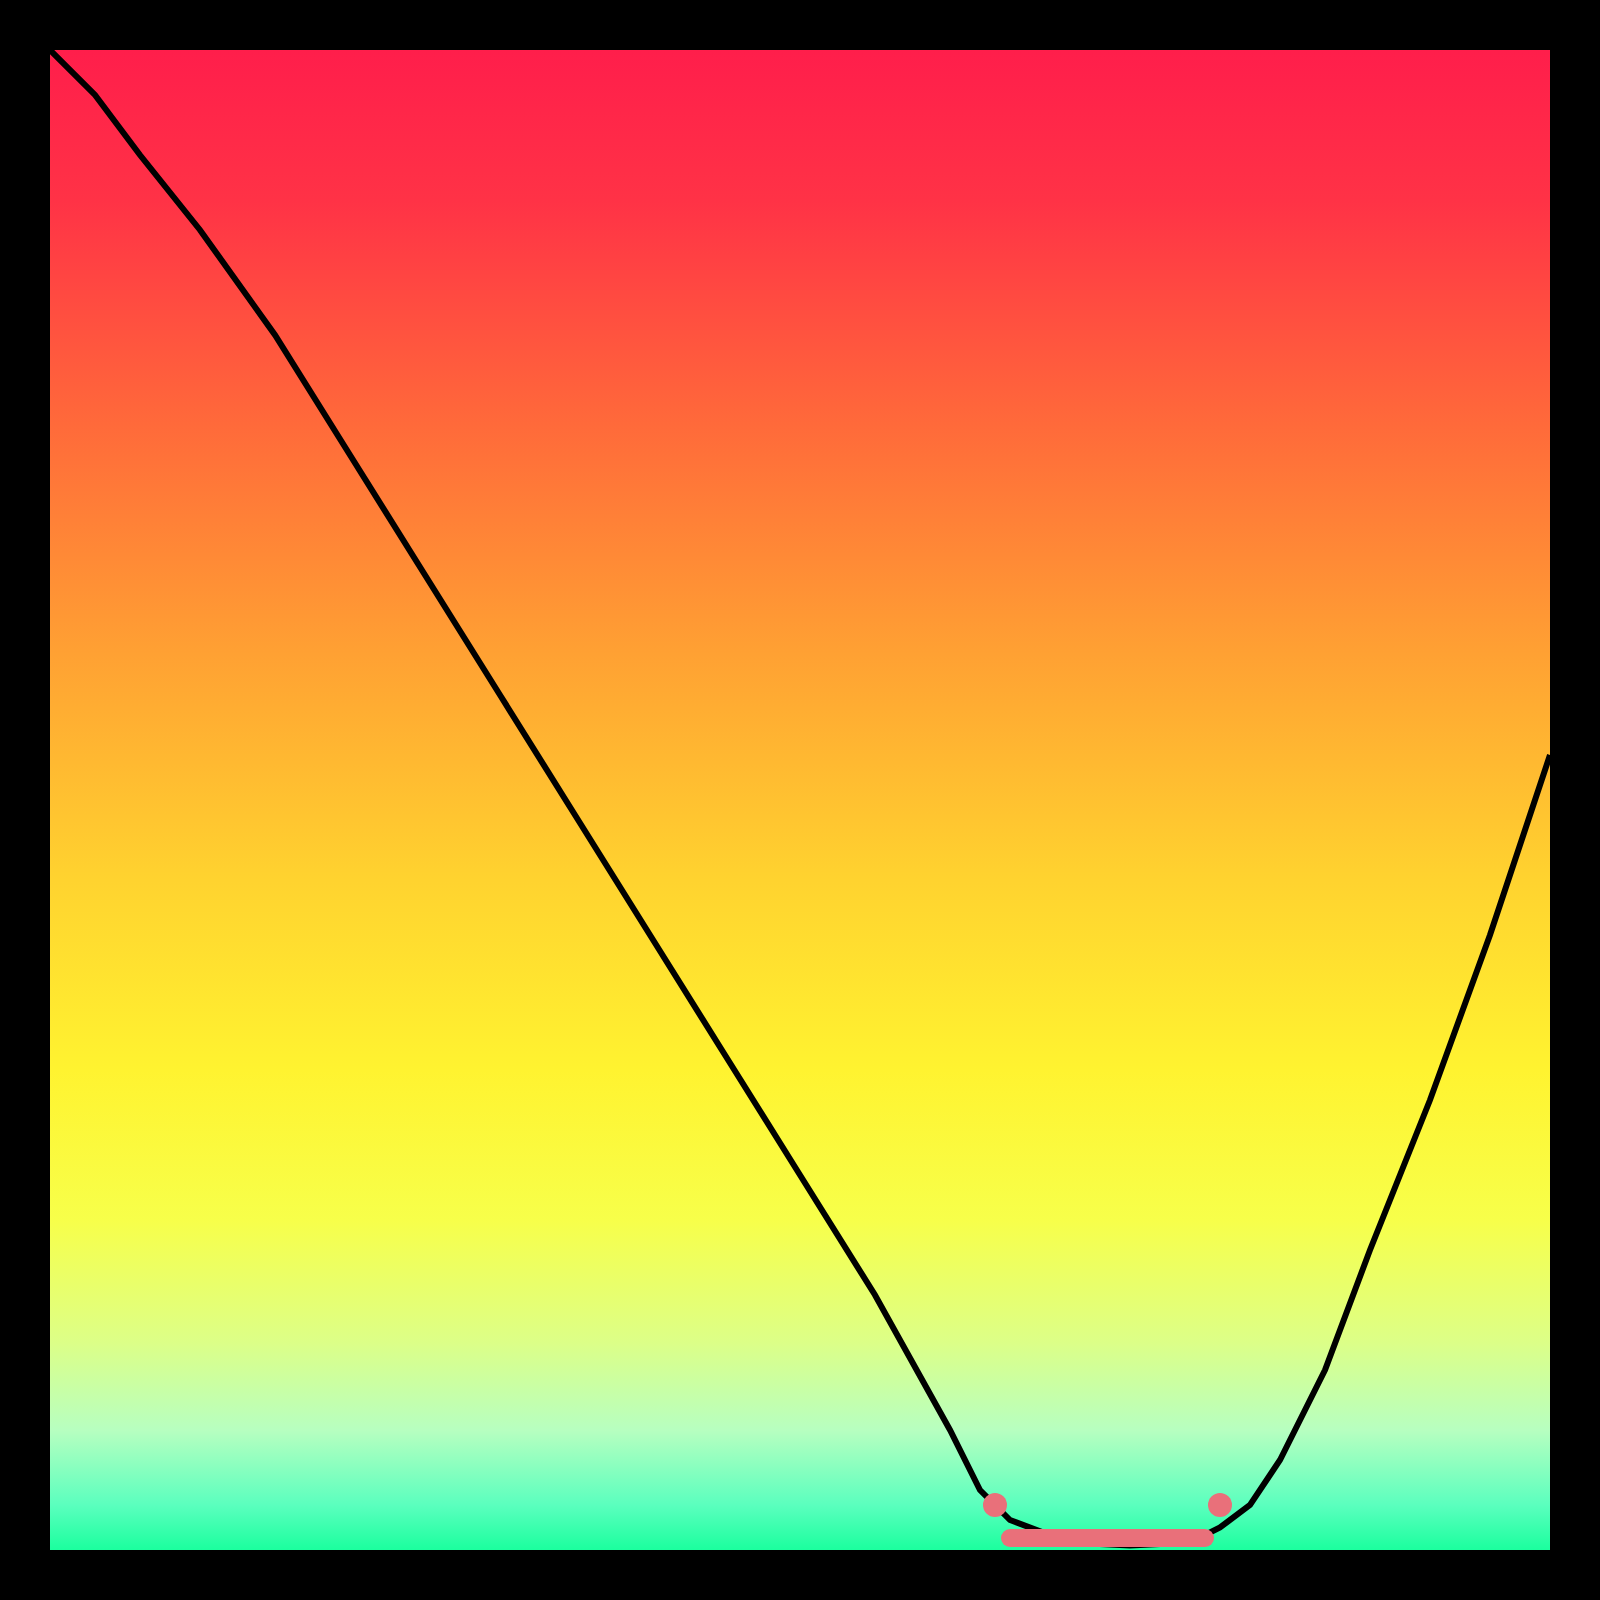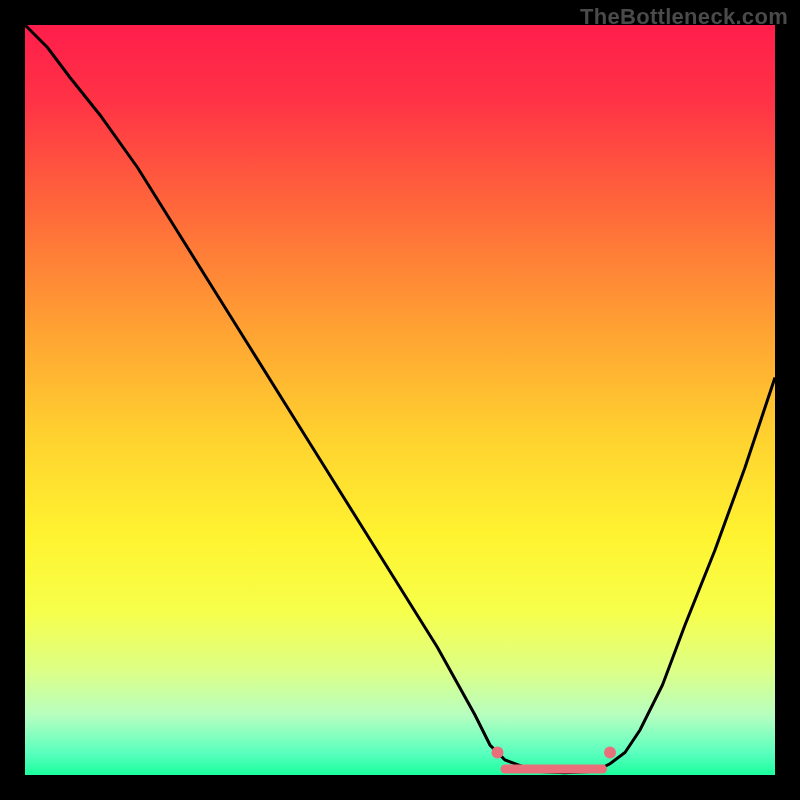--- a/index.html
+++ b/index.html
@@ -46,21 +46,20 @@
     position: absolute;
     left: 0; top: 0;
     width: 100%;
     height: 100%;
   }
 </style>
 </head>
 <body>
 
 <div class="frame">
-  <div class="watermark">TheBottleneck.com</div>
 
   <div class="plot-area">
     <svg class="gradient-bg" viewBox="0 0 100 100" preserveAspectRatio="none">
       <defs>
         <linearGradient id="heat" x1="0" y1="0" x2="0" y2="1">
             <stop offset="0%" stop-color="#ff1e4b"></stop>
             <stop offset="10%" stop-color="#ff3246"></stop>
             <stop offset="25%" stop-color="#ff6a3a"></stop>
             <stop offset="40%" stop-color="#ffa033"></stop>
             <stop offset="55.00000000000001%" stop-color="#ffd22f"></stop>

